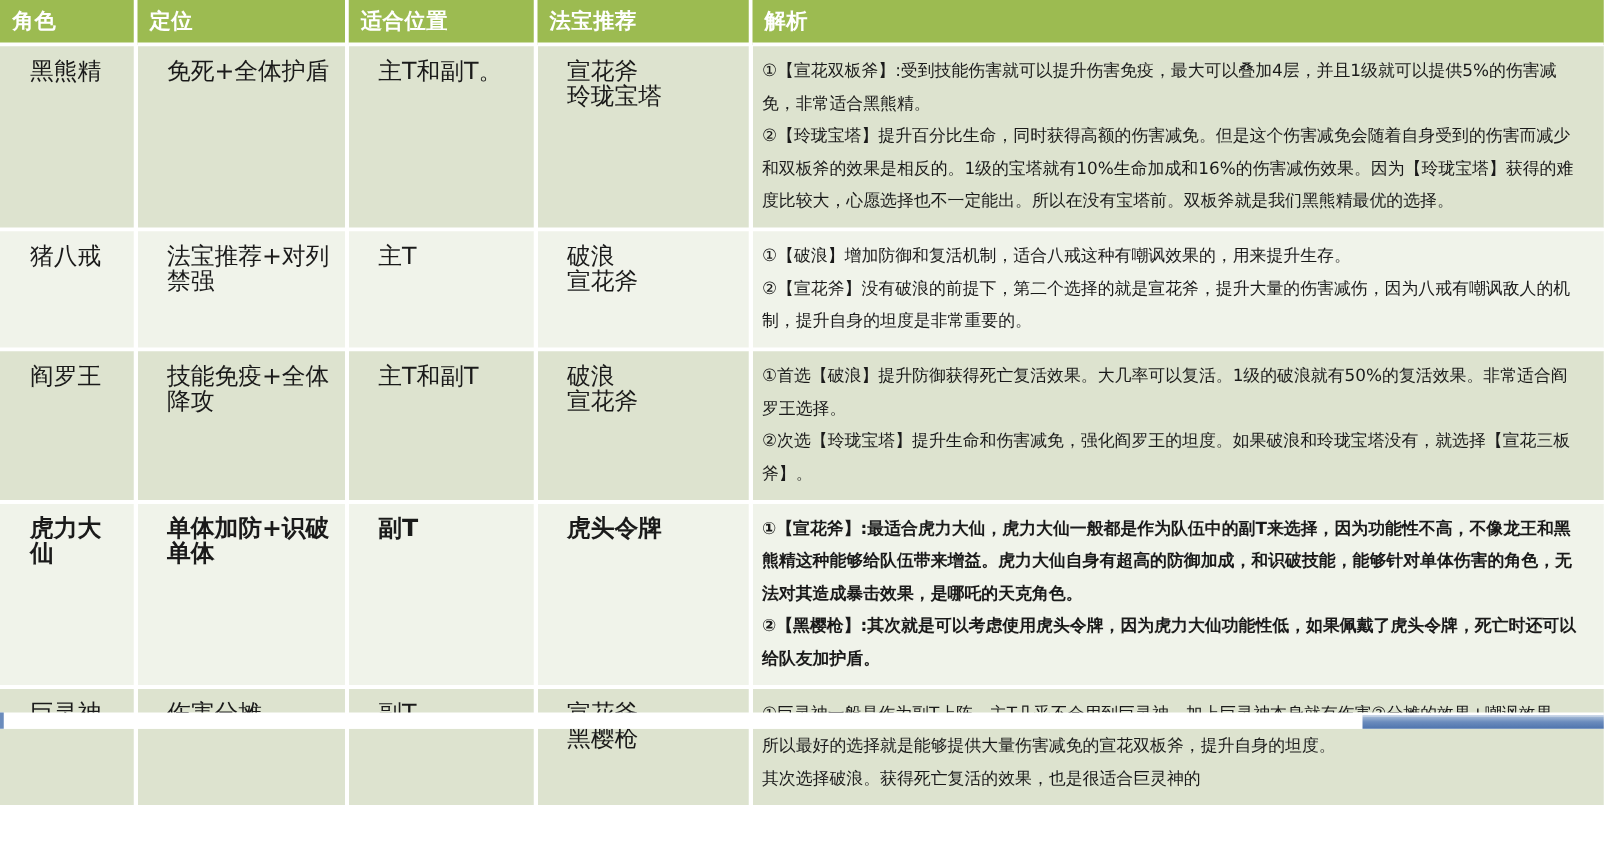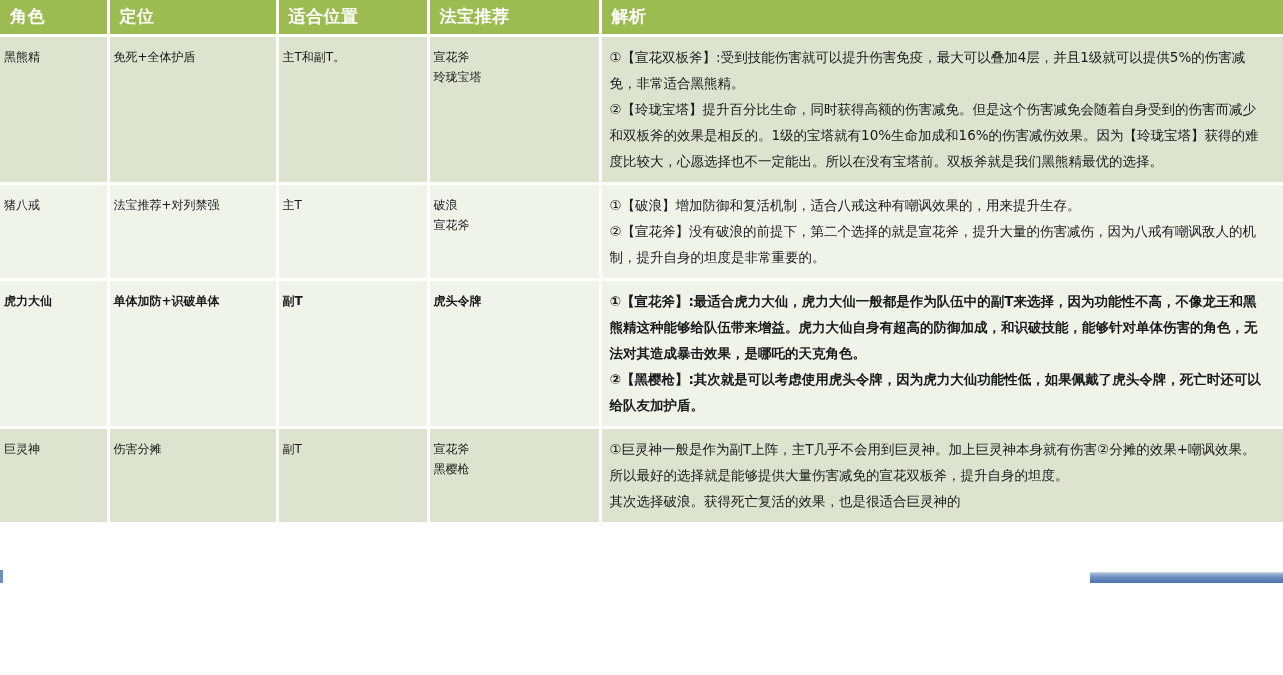--- a/index.html
+++ b/index.html
@@ -41,25 +41,25 @@
     vertical-align: middle;
     padding: 5px 10px 6px 10px;
     height: 22px;
     border-right: 3px solid #ffffff;
     border-bottom: 3px solid #ffffff;
     letter-spacing: 0.5px;
   }
   thead th.last { border-right: none; margin-left: 48px; }
 
   tbody td {
-    font-size: 12px;
+    font-size: 19px;
     line-height: 20px;
     color: #1a1a1a;
     vertical-align: top;
-    padding: 10px 10px 10px 4px;
+    padding: 10px 10px 10px 24px;
     border-right: 3px solid #ffffff;
     border-bottom: 3px solid #ffffff;
     word-break: break-all;
     overflow: hidden;
   }
   tbody td.last { border-right: none; }
   tbody tr.alt-a td { background: #dde3cf; }
   tbody tr.alt-b td { background: #f0f3ea; }
 
   td.analysis {
@@ -150,20 +150,33 @@
           <td>主T</td>
           <td>
             <span class="treasure-line">破浪</span>
             <span class="treasure-line">宣花斧</span>
           </td>
           <td class="analysis last">
             <p>①【破浪】增加防御和复活机制，适合八戒这种有嘲讽效果的，用来提升生存。</p>
             <p>②【宣花斧】没有破浪的前提下，第二个选择的就是宣花斧，提升大量的伤害减伤，因为八戒有嘲讽敌人的机制，提升自身的坦度是非常重要的。</p>
           </td>
         </tr>
+        <tr class="alt-a" style="height: 100px;">
+          <td>阎罗王</td>
+          <td>技能免疫+全体降攻</td>
+          <td>主T和副T</td>
+          <td>
+            <span class="treasure-line">破浪</span>
+            <span class="treasure-line">宣花斧</span>
+          </td>
+          <td class="analysis last">
+            <p>①首选【破浪】提升防御获得死亡复活效果。大几率可以复活。1级的破浪就有50%的复活效果。非常适合阎罗王选择。</p>
+            <p>②次选【玲珑宝塔】提升生命和伤害减免，强化阎罗王的坦度。如果破浪和玲珑宝塔没有，就选择【宣花三板斧】。</p>
+          </td>
+        </tr>
         <tr class="alt-b" style="height: 108px; font-weight: bold;">
           <td>虎力大仙</td>
           <td>单体加防+识破单体</td>
           <td>副T</td>
           <td>
             <span class="treasure-line">虎头令牌</span>
           </td>
           <td class="analysis last">
             <p>①【宣花斧】:最适合虎力大仙，虎力大仙一般都是作为队伍中的副T来选择，因为功能性不高，不像龙王和黑熊精这种能够给队伍带来增益。虎力大仙自身有超高的防御加成，和识破技能，能够针对单体伤害的角色，无法对其造成暴击效果，是哪吒的天克角色。</p>
             <p>②【黑樱枪】:其次就是可以考虑使用虎头令牌，因为虎力大仙功能性低，如果佩戴了虎头令牌，死亡时还可以给队友加护盾。</p>

